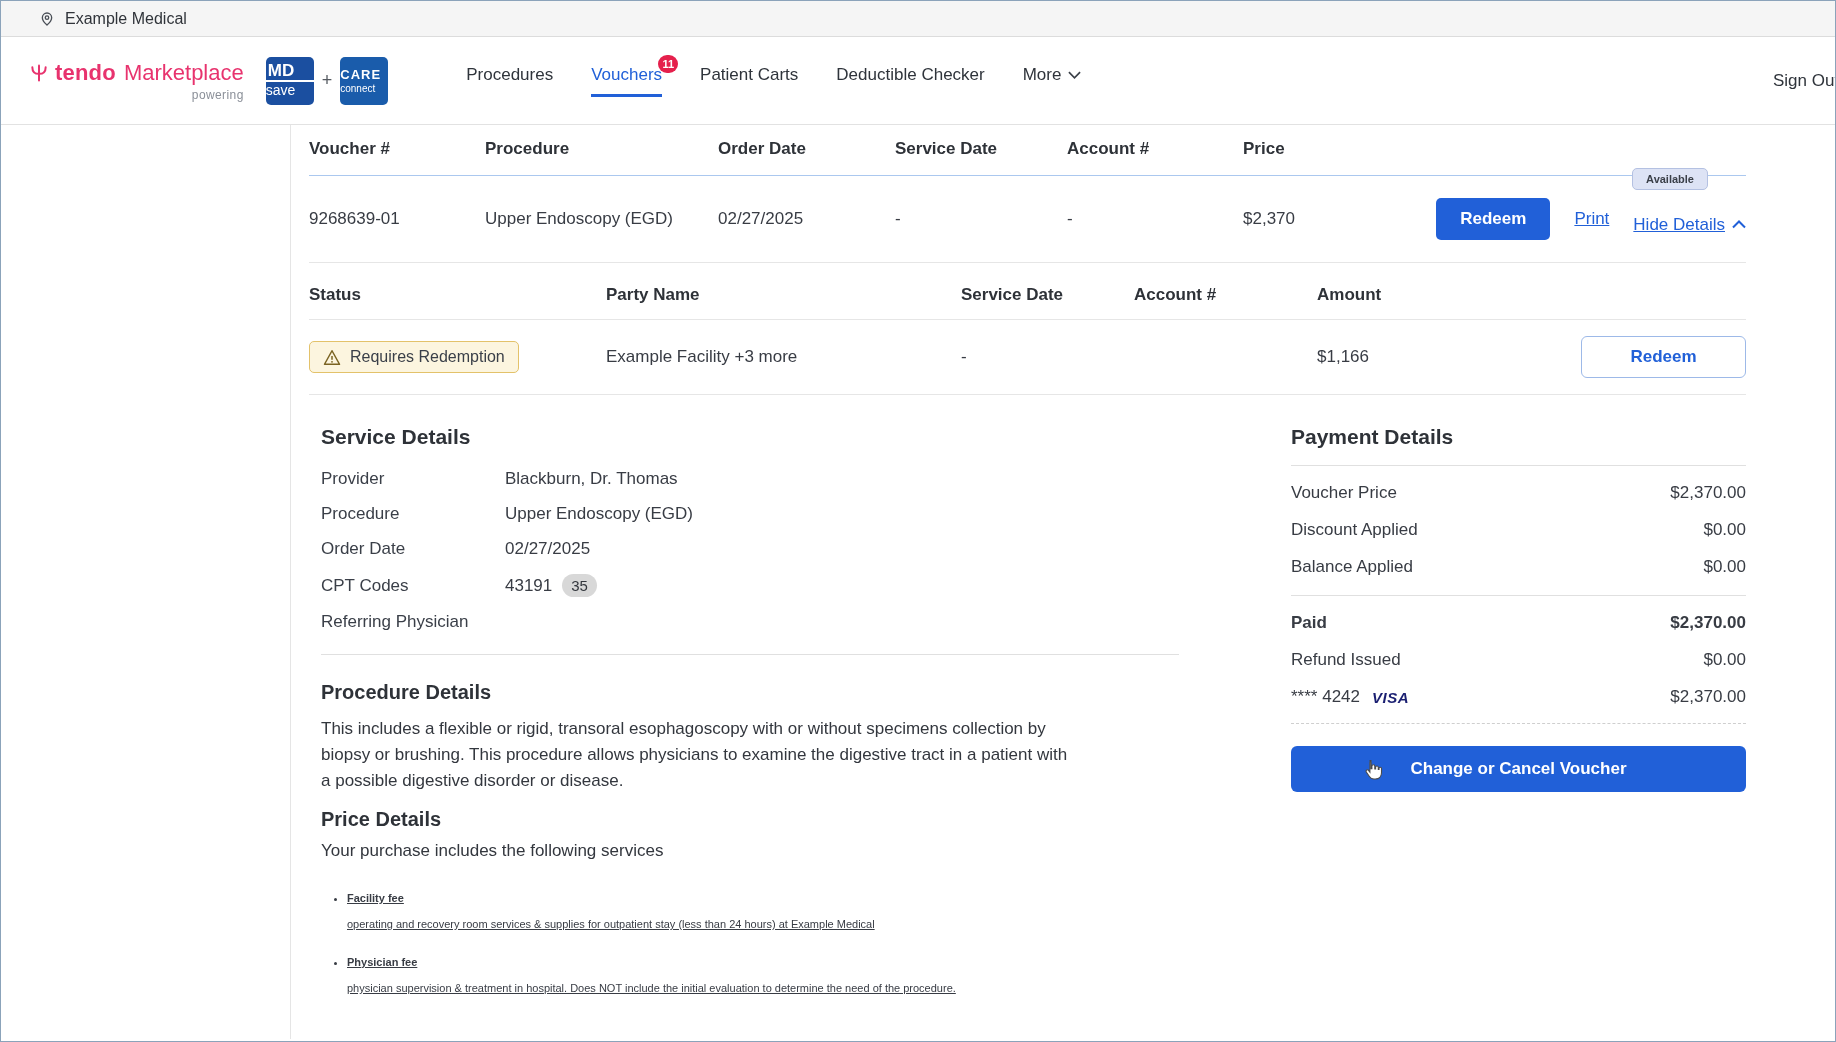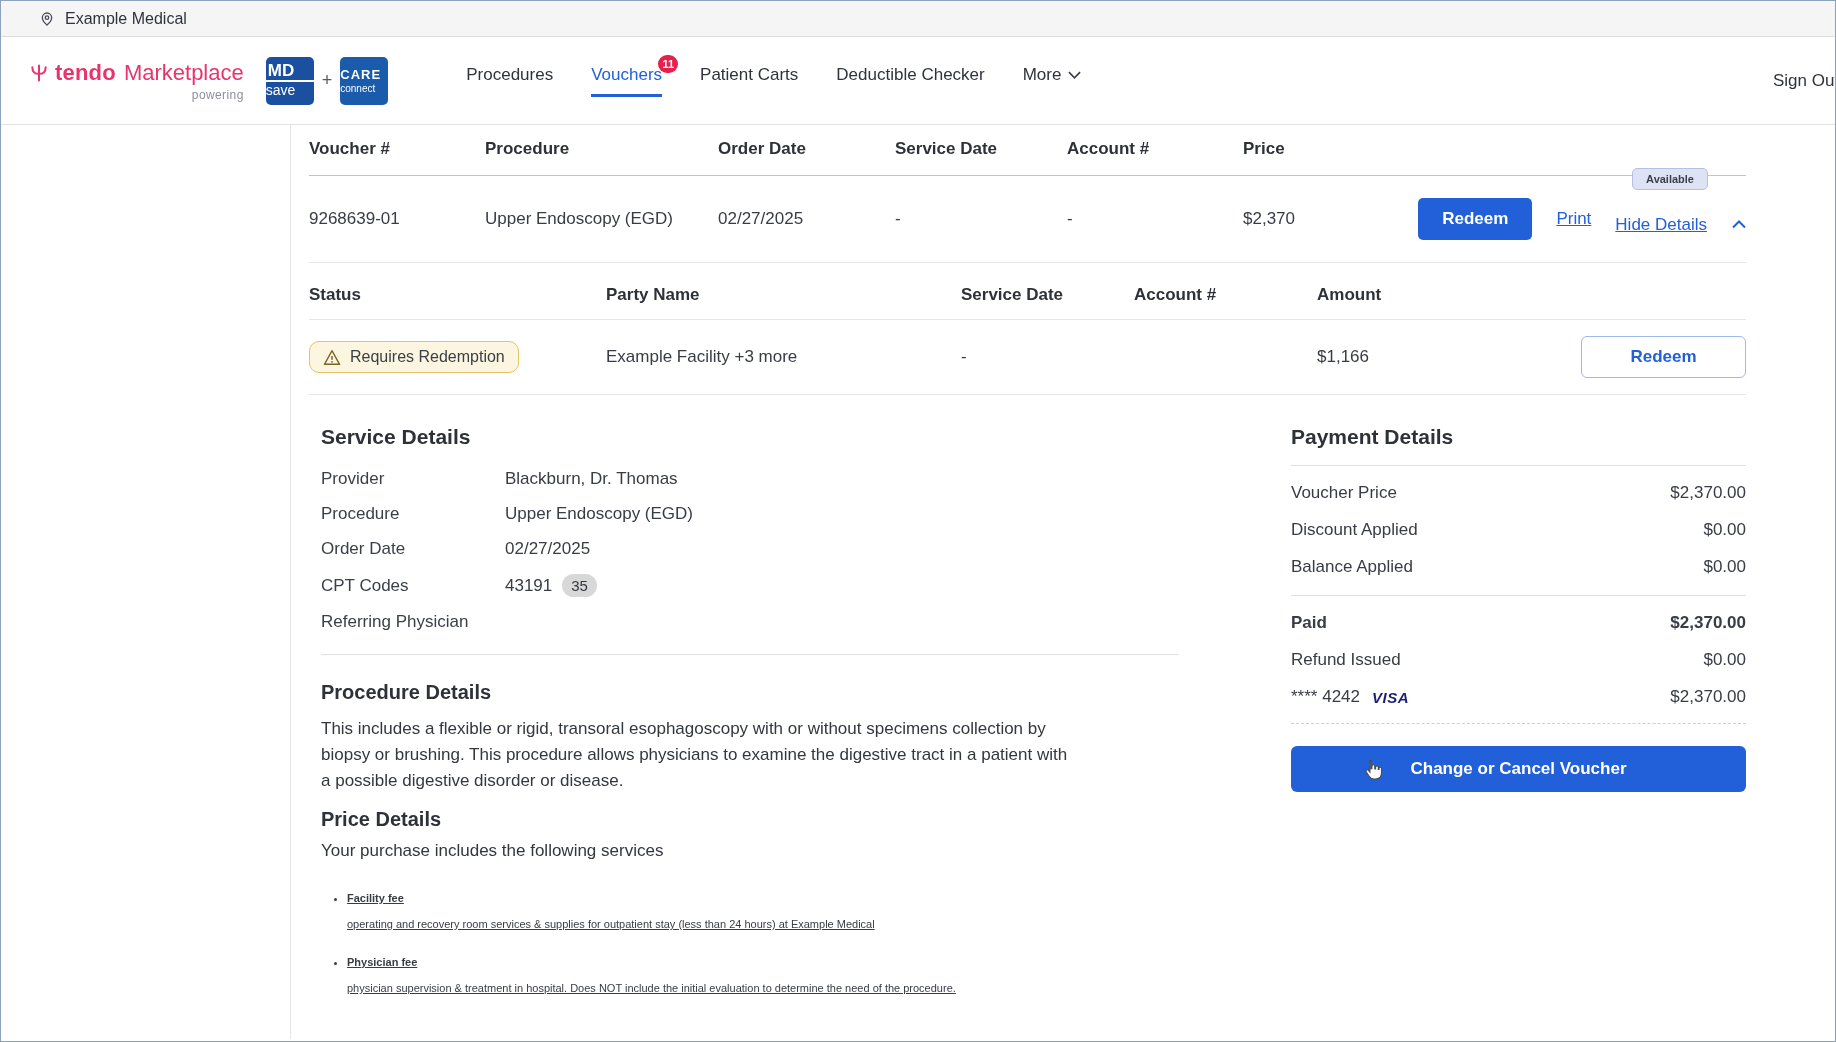--- a/index.html
+++ b/index.html
@@ -74,27 +74,27 @@
   }
   .voucher-row { padding:22px 0; align-items:center; border-bottom:1px solid #e6e6e6; font-size:17px; }
   .proc-cell { line-height:1.35; padding-right:20px; }
   .actions { display:flex; align-items:center; justify-content:flex-end; gap:24px; }
   .btn-primary {
     background:#2160d8; color:#fff; font-weight:700; font-size:17px;
     padding:11px 24px; border-radius:5px; border:none; cursor:pointer;
     font-family:"Liberation Sans", sans-serif;
   }
   .link { color:#2160d8; text-decoration:underline; font-size:17px; cursor:pointer; }
-  .hide-details { display:flex; align-items:center; gap:25px; cursor:pointer;margin-top:11px; }
+  .hide-details { display:flex; align-items:center; gap:7px; cursor:pointer;margin-top:11px; }
 
   .sub-head { padding:22px 0 14px; font-size:17px; font-weight:700; color:#2e3238; border-bottom:1px solid #e6e6e6; }
   .sub-row  { padding:16px 0; align-items:center; border-bottom:1px solid #e6e6e6; font-size:17px; }
   .badge-warning {
     display:inline-flex; align-items:center; gap:9px;
-    background:#fcf5df; border:1px solid #e3c26a; border-radius:10px;
+    background:#fcf5df; border:1px solid #e3c26a; border-radius:5px;
     padding:6px 13px; font-size:16px; color:#3a3f48; width:max-content;
   }
   .btn-outline {
     background:#fff; border:1px solid #9db9e8; color:#2160d8; font-weight:700;
     font-size:17px; width:165px; padding:10px 0; border-radius:6px; text-align:center;
     justify-self:end; cursor:pointer; font-family:"Liberation Sans", sans-serif;
   }
 
   .details { display:flex; padding-top:30px; }
   .left-col { width:870px; padding-left:12px; }

